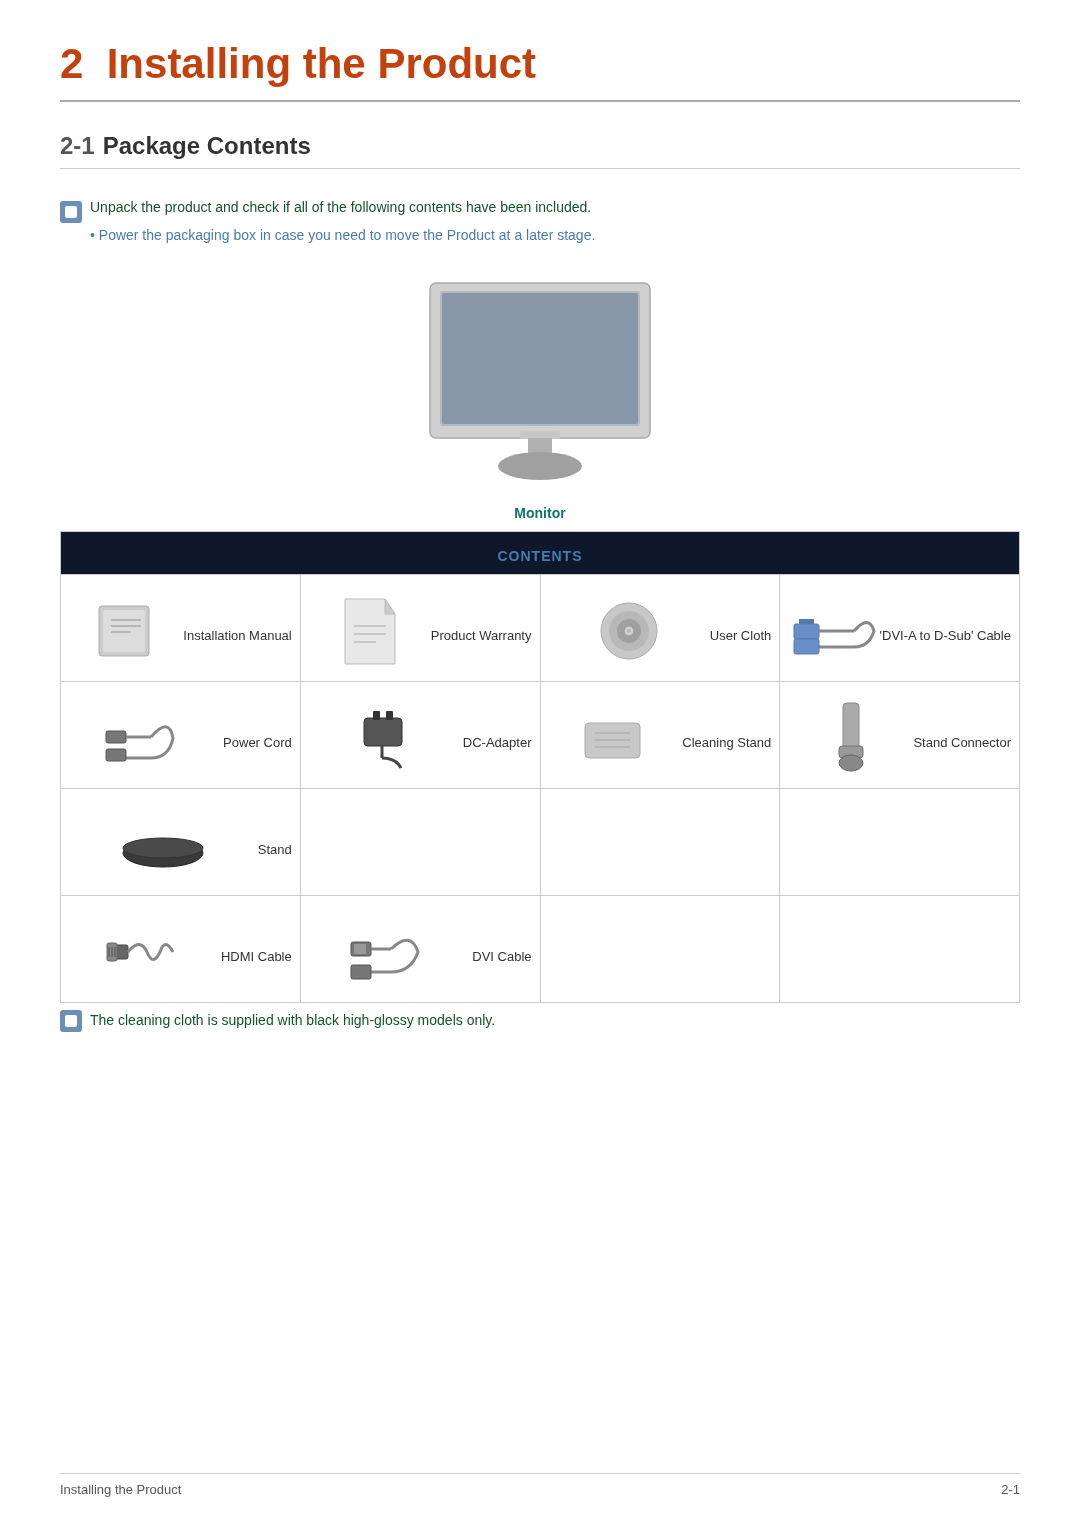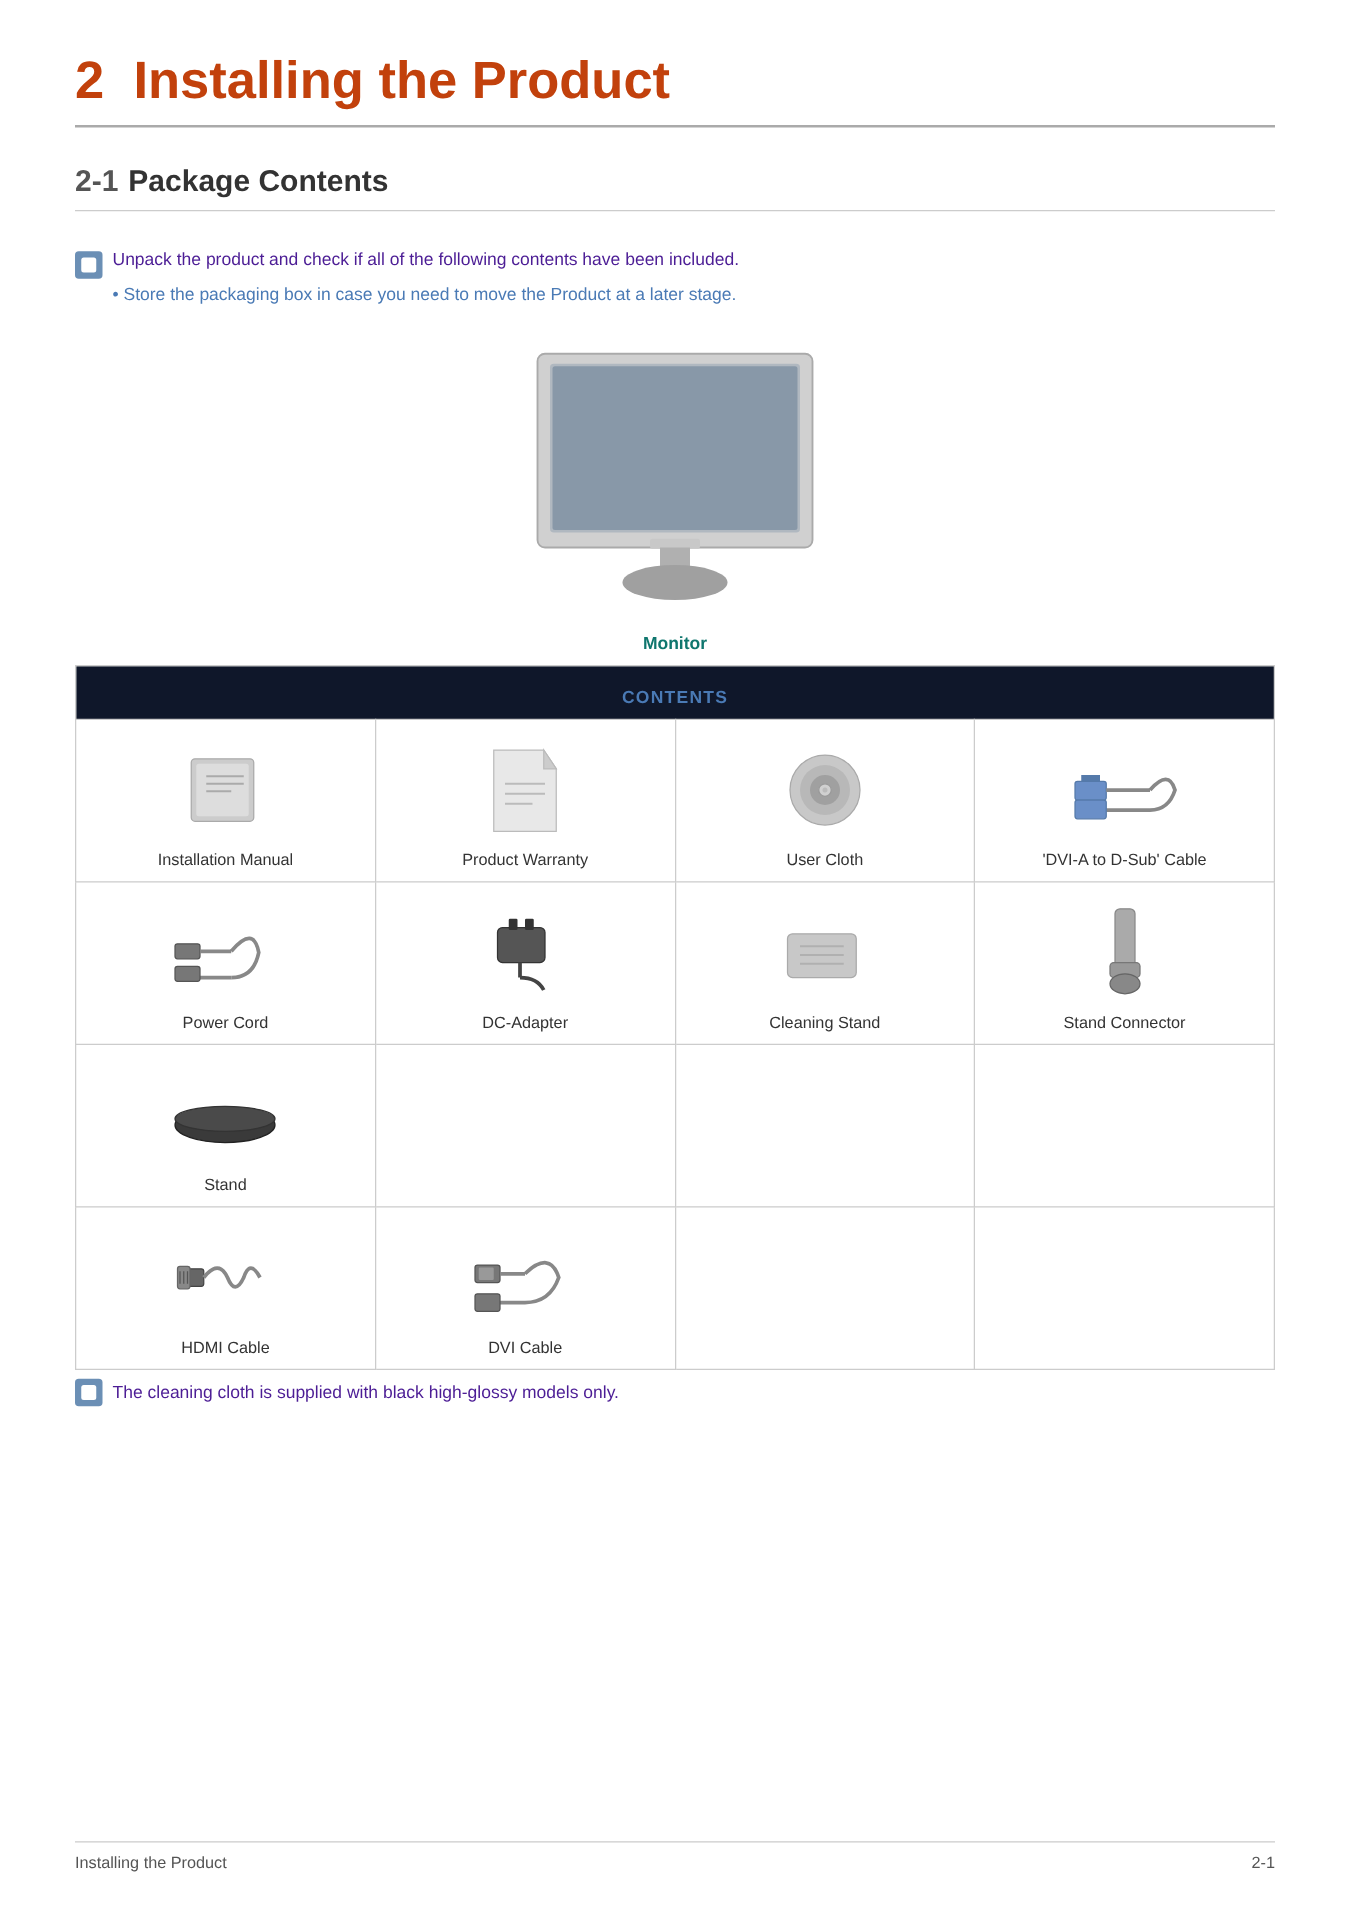--- a/index.html
+++ b/index.html
@@ -61,21 +61,21 @@
     }
 
     .note-icon svg {
       width: 14px;
       height: 14px;
       fill: white;
     }
 
     .note-text {
       font-size: 14px;
-      color: #4c1d95;
+      color: #14532d;
     }
 
     .notes-section {
       margin-bottom: 30px;
     }
 
     .sub-bullet {
       margin-left: 30px;
       font-size: 14px;
       color: #4a7ab5;
@@ -139,21 +139,21 @@
       height: 80px;
       display: flex;
       align-items: center;
       justify-content: center;
       margin: 0 auto;
     }
 
     
     .icon-container {
       display: flex;
-      flex-direction: column;
+      flex-direction: row;
       align-items: center;
     }
 
     .footer-bar {
       position: absolute;
       bottom: 30px;
       left: 60px;
       right: 60px;
       display: flex;
       justify-content: space-between;
@@ -193,21 +193,21 @@
 <div class="notes-section">
   <div class="note-block">
     <span class="note-icon">
       <svg viewBox="0 0 14 14">
           <rect x="1" y="1" width="12" height="12" rx="2"></rect>
         </svg>
     </span>
     <span class="note-text">Unpack the product and check if all of the following contents have been included.</span>
   </div>
   <div class="sub-bullet">
-    • <span>Store the packaging box in case you need to move the Product at a later stage.</span>
+    • <span>Power the packaging box in case you need to move the Product at a later stage.</span>
   </div>
 </div>
 
 <div class="monitor-section">
   <div class="monitor-img">
     
     <svg width="280" height="220" viewBox="0 0 280 220" xmlns="http://www.w3.org/2000/svg">
 
       <rect x="30" y="10" width="220" height="155" rx="6" fill="#d0d0d0" stroke="#aaa" stroke-width="1.5"></rect>
 

